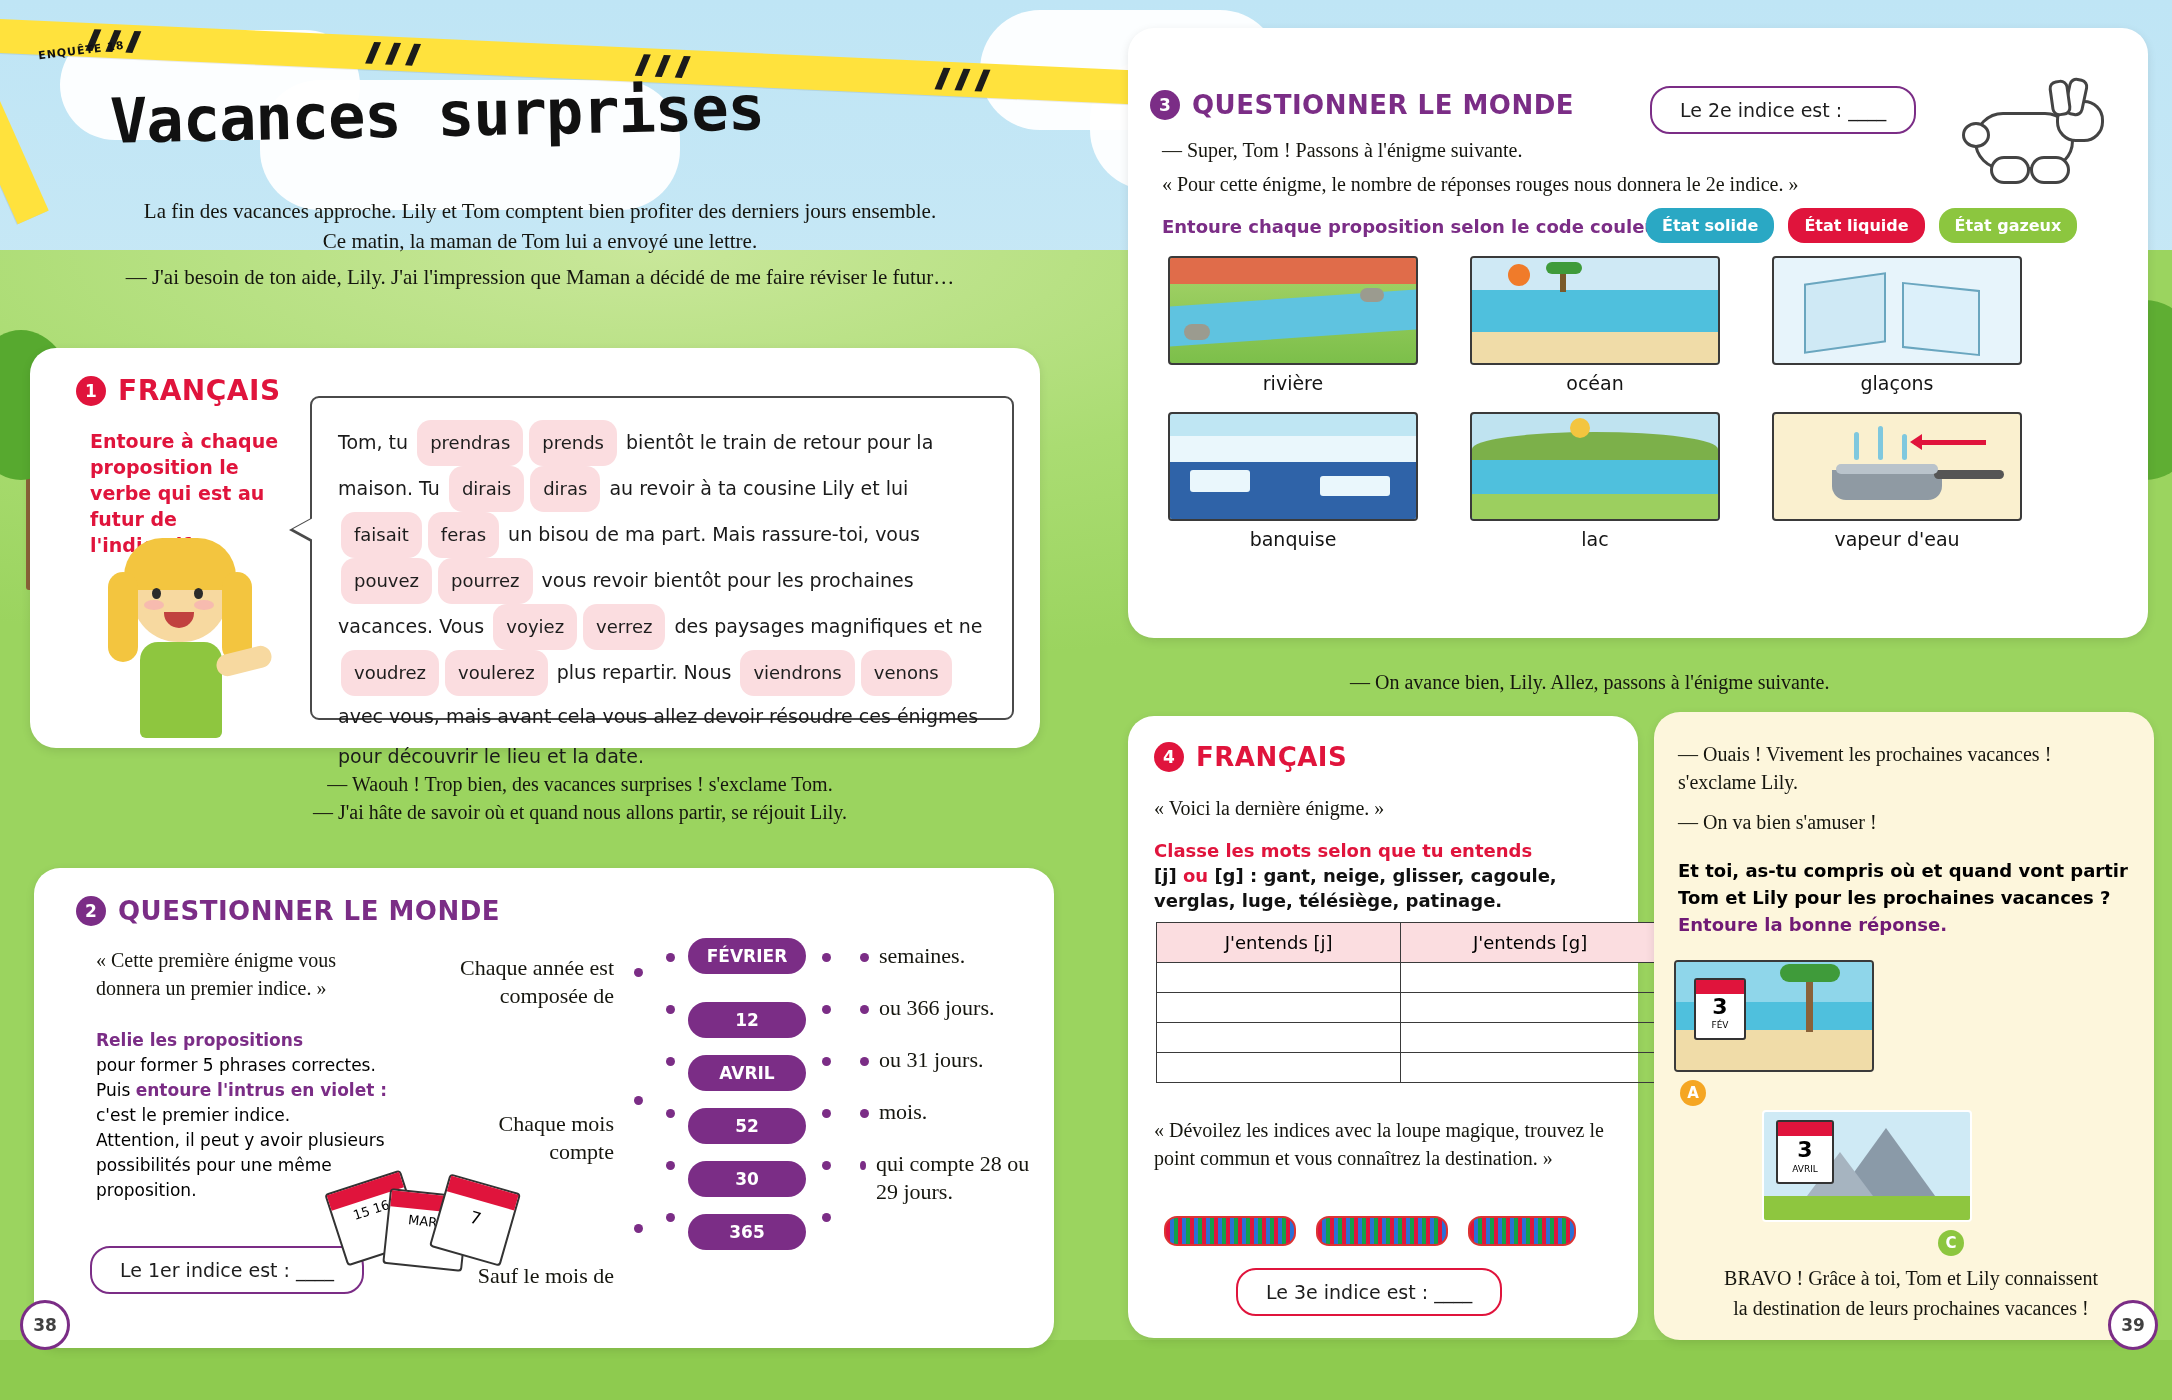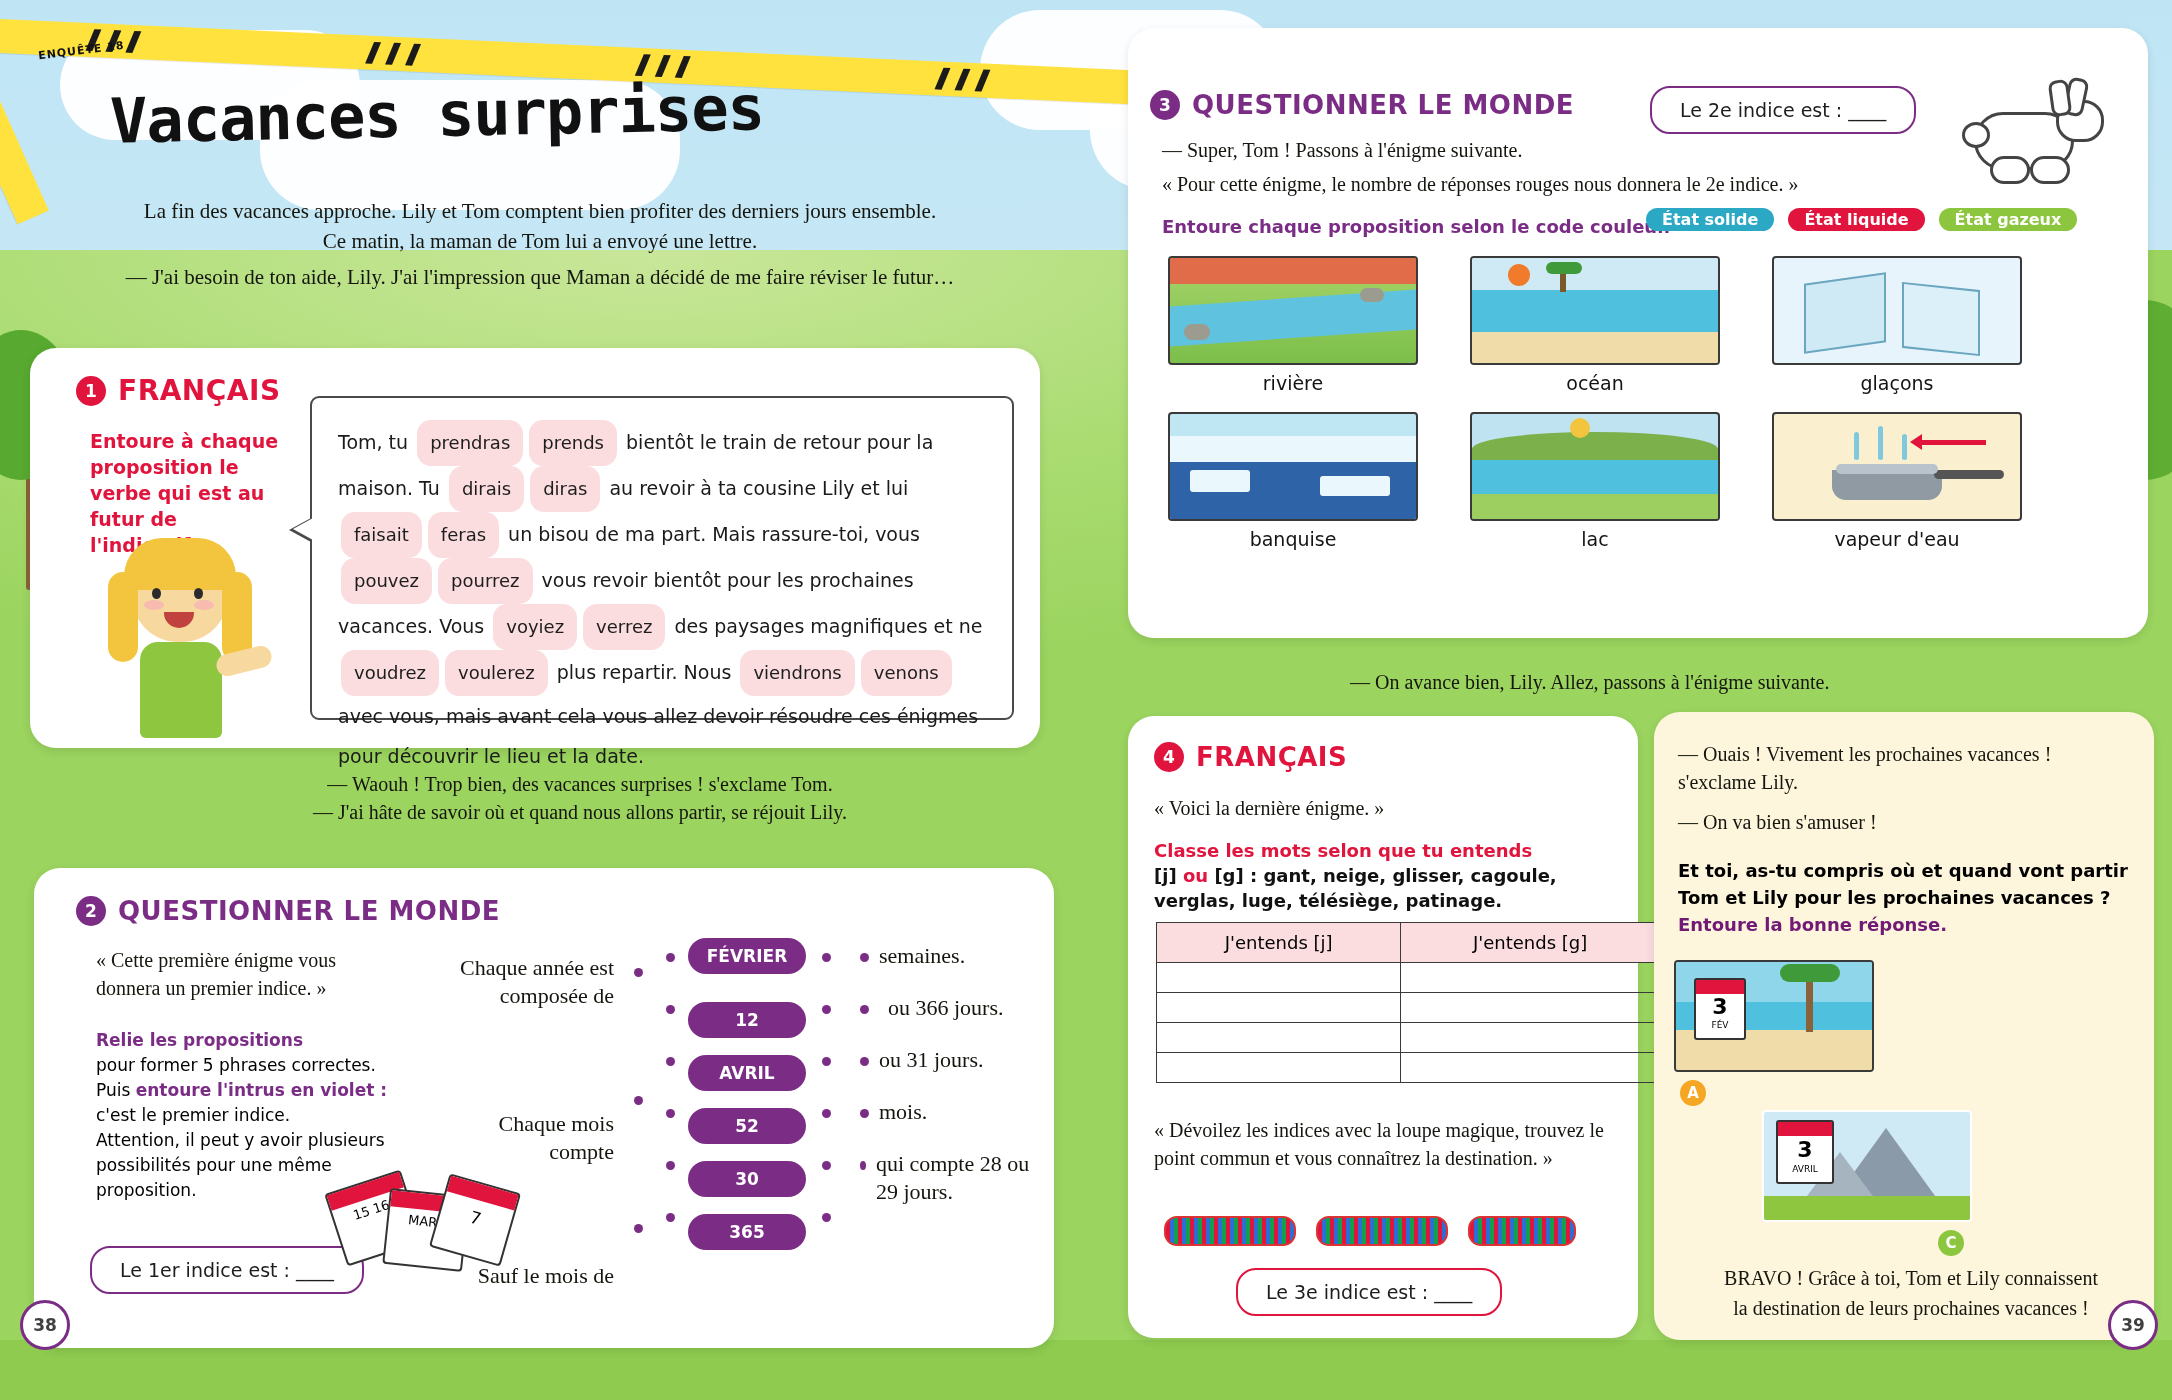--- a/index.html
+++ b/index.html
@@ -48,21 +48,21 @@
     border-top:12px solid transparent;border-bottom:12px solid transparent;border-right:22px solid #4a4a4a;}
   
   .oval{background:#7b2d86;color:#fff;border-radius:20px;text-align:center;
     font-family:"DejaVu Sans",sans-serif;font-weight:bold;font-size:17px;padding:8px 0;width:118px;}
   .dot{width:9px;height:9px;border-radius:50%;background:#7b2d86;display:inline-block;}
   .reponse-box{border:2px solid #7b2d86;border-radius:20px;padding:11px 28px;display:inline-block;
     font-family:"DejaVu Sans",sans-serif;font-size:19px;color:#1d1d1d;background:#fff;}
   .reponse-box.red{border-color:#e0143c;}
   
   .state-chip{border-radius:16px;color:#fff;font-family:"DejaVu Sans",sans-serif;font-weight:bold;
-    font-size:16px;padding:2px 16px;display:inline-block;}
+    font-size:16px;padding:8px 16px;display:inline-block;}
   .pic{border:2px solid #3a3a3a;border-radius:4px;overflow:hidden;position:relative;}
   .pic-cap{text-align:center;font-family:"DejaVu Sans",sans-serif;font-size:19px;margin-top:7px;color:#141414;}
   
   table.j-g{border-collapse:collapse;width:504px;text-align:center;}
   table.j-g th{background:#fbdde0;border:1.5px solid #3a3a3a;font-family:"DejaVu Sans",sans-serif;
     font-size:18px;font-weight:normal;padding:9px 0;}
   table.j-g td{border:1.5px solid #3a3a3a;height:27px;}
   .bold-ds{font-family:"DejaVu Sans",sans-serif;font-weight:bold;}
   .txt{font-size:20px;line-height:28px;color:#16160f;}
   .pagenum{position:absolute;width:44px;height:44px;border-radius:50%;background:#fff;border:3px solid #7b2d86;
@@ -217,21 +217,21 @@
     <div class="dot" style="position:absolute;top:260px;"></div>
   </div>
 
   <div style="position:absolute;left:826px;top:74px;width:170px;">
     <div style="display:flex;gap:10px;align-items:flex-start;height:52px;">
       <span class="dot" style="margin-top:11px;"></span>
       <span class="txt" style="font-size:22px;">semaines.</span>
     </div>
     <div style="display:flex;gap:10px;align-items:flex-start;height:52px;">
       <span class="dot" style="margin-top:11px;"></span>
-      <span class="txt" style="font-size:22px;margin-left:9px;">ou 366 jours.</span>
+      <span class="txt" style="font-size:22px;">ou 366 jours.</span>
     </div>
     <div style="display:flex;gap:10px;align-items:flex-start;height:52px;">
       <span class="dot" style="margin-top:11px;"></span>
       <span class="txt" style="font-size:22px;">ou 31 jours.</span>
     </div>
     <div style="display:flex;gap:10px;align-items:flex-start;height:52px;">
       <span class="dot" style="margin-top:11px;"></span>
       <span class="txt" style="font-size:22px;">mois.</span>
     </div>
     <div style="display:flex;gap:10px;align-items:flex-start;">

